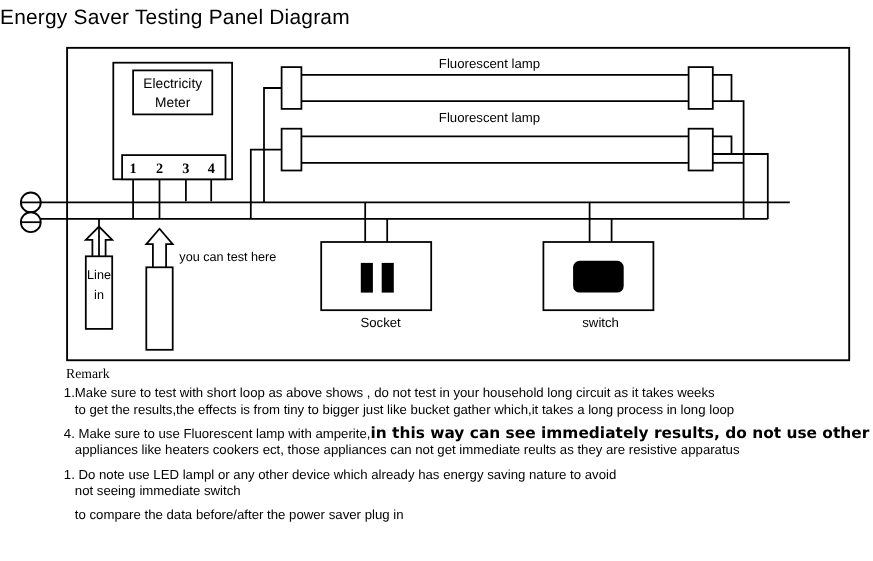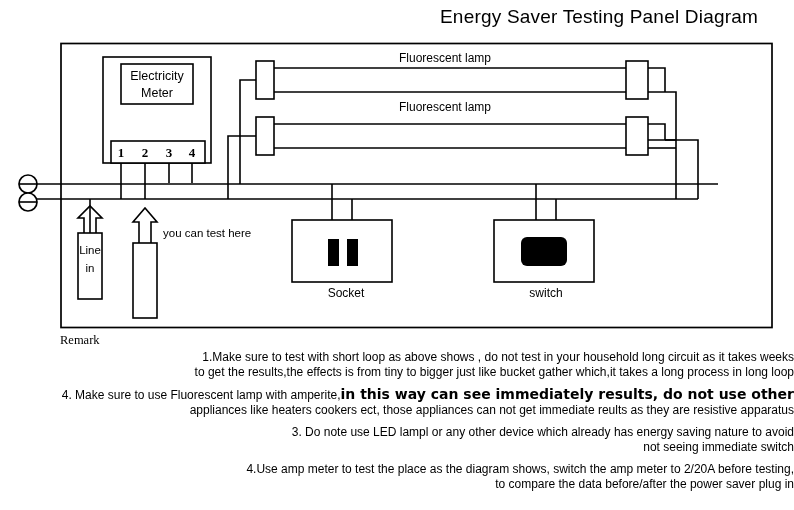--- a/index.html
+++ b/index.html
@@ -13,21 +13,21 @@
     position: relative;
     font-family: "Liberation Sans", sans-serif;
     color: #000000;
     overflow: hidden;
   }
   #page-title {
     position: absolute;
     left: 0;
     top: 6px;
     width: 758px;
-    text-align: right;
+    text-align: left;
     font-size: 19px;
     letter-spacing: 0.2px;
     color: #000;
   }
   #diagram-svg {
     position: absolute;
     left: 0;
     top: 0;
   }
   .svg-label {
@@ -85,21 +85,20 @@
     line-height: 1.0;
   }
   .remark-heading {
     font-size: 12.5px;
     margin: 0 0 3px 2px;
     font-family: Liberation Serif, serif;
   }
   .remark-item {
     margin: 0 0 2px 0;
     font-size: 12px;
-    text-align: right;
   }
   .remark-line {
     display: block;
     white-space: pre;
     line-height: 15px;
   }
   .remark-line.indent {
     padding-left: 10px;
   }
   .remark-item.gap {
@@ -200,21 +199,20 @@
     <span class="remark-line">1.Make sure to test with short loop as above shows , do not test in your household long circuit as it takes weeks</span>
     <span class="remark-line indent">to get the results,the effects is from tiny to bigger just like bucket gather which,it takes a long process in long loop</span>
   </div>
 
   <div class="remark-item gap">
     <span class="remark-line"><span>4. Make sure to use Fluorescent lamp with amperite,</span><span class="bold-seg">in this way can see immediately results, do not use other</span></span>
     <span class="remark-line indent">appliances like heaters cookers ect, those appliances can not get immediate reults as they are resistive apparatus</span>
   </div>
 
   <div class="remark-item gap">
-    <span class="remark-line">3. Do note use LED lampl or any other device which already has energy saving nature to avoid</span>
+    <span class="remark-line">1. Do note use LED lampl or any other device which already has energy saving nature to avoid</span>
     <span class="remark-line indent">not seeing immediate switch</span>
   </div>
 
   <div class="remark-item gap">
-    <span class="remark-line">4.Use amp meter to test the place as the diagram shows, switch the amp meter to 2/20A before testing,</span>
     <span class="remark-line indent">to compare the data before/after the power saver plug in</span>
   </div>
 </div>
 
 </body></html>

